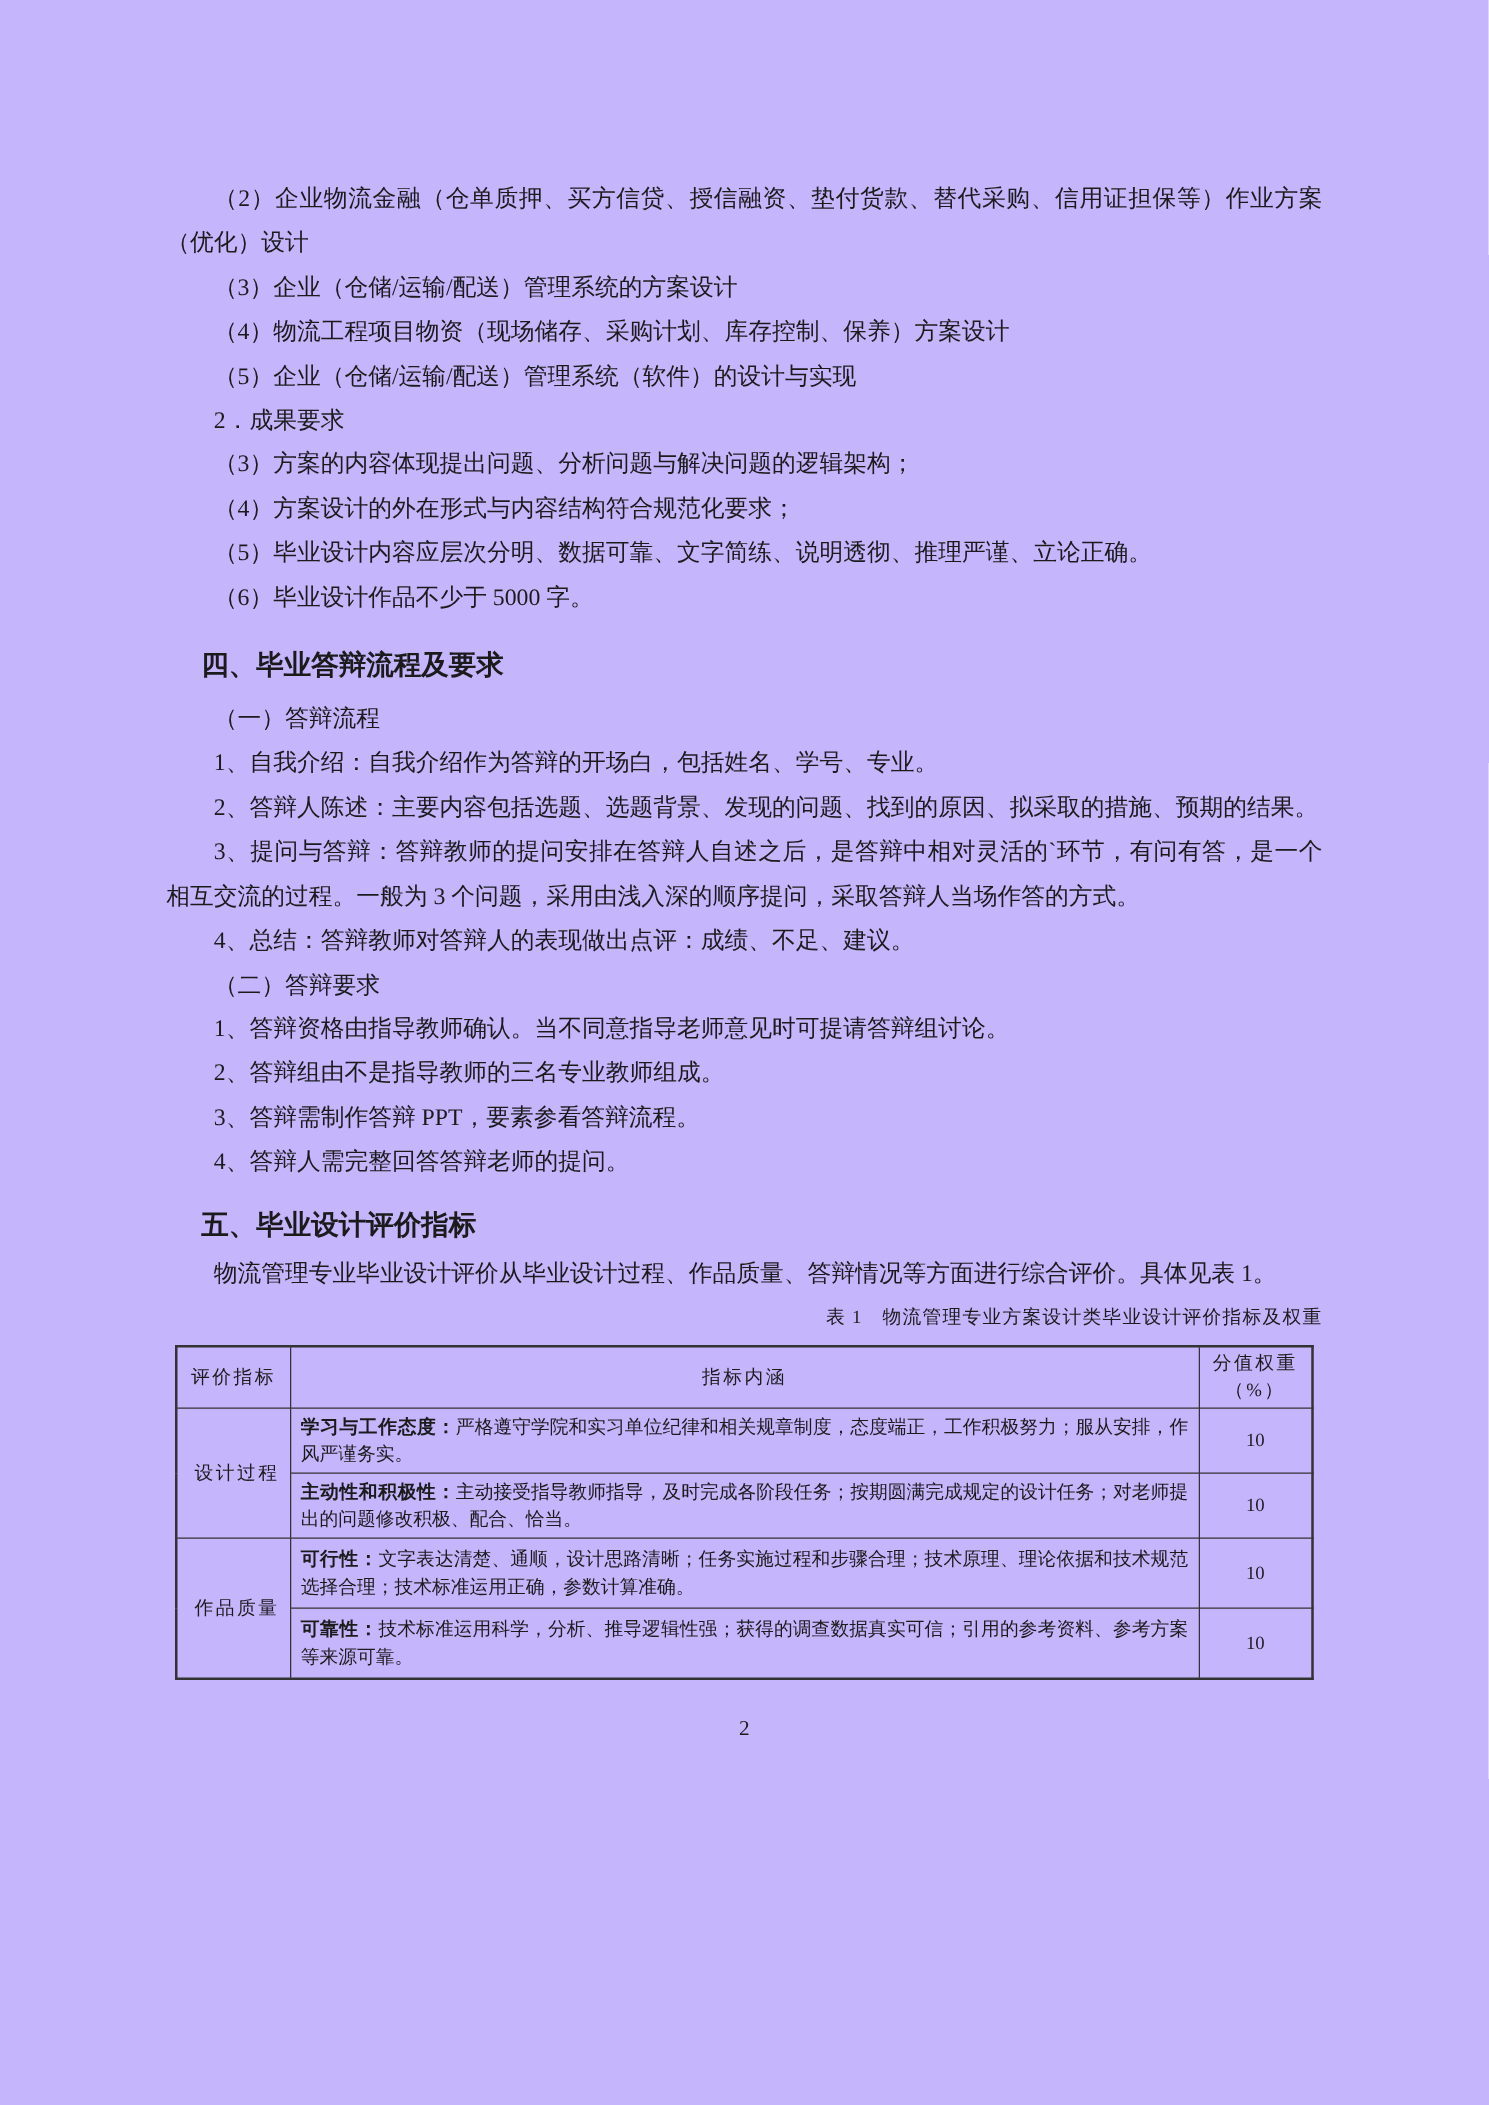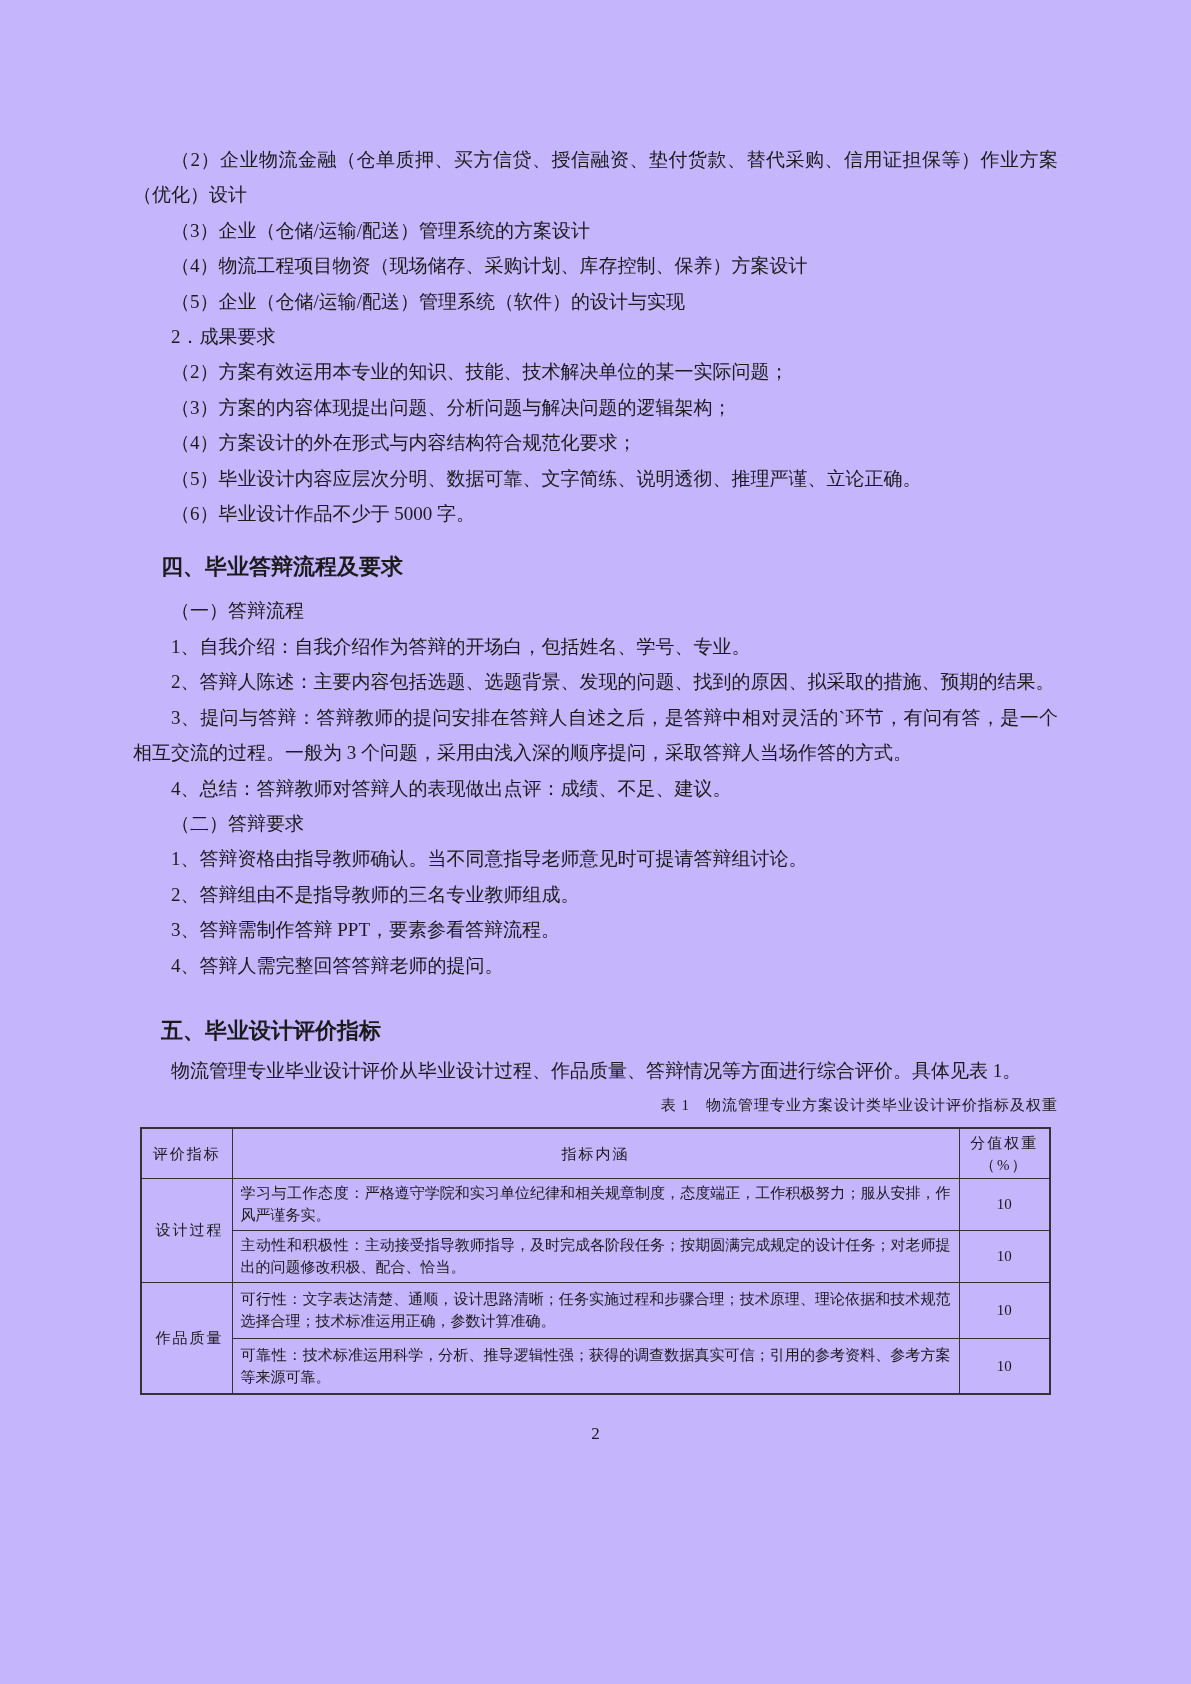--- a/index.html
+++ b/index.html
@@ -24,21 +24,21 @@
     text-indent:2em;
   }
   .sec-heading {
     font-family:"Liberation Sans","DejaVu Sans",sans-serif;
     font-weight:bold;
     font-size:22px;
     line-height:40px;
     margin:16px 0 6px 0;
     text-indent:28px;
   }
-  .sec-heading.five { margin:28px 0 2px 0; }
+  .sec-heading.five { margin:12px 0 2px 0; }
   .table-caption {
     font-size:15px;
     line-height:22px;
     text-align:right;
     margin-top:6px;
     letter-spacing:1px;
   }
   table.eval {
     border-collapse:collapse;
     table-layout:fixed;
@@ -57,21 +57,21 @@
     overflow:hidden;
   }
   table.eval tr.hdr { height:50px; }
   table.eval tr.r1, table.eval tr.r2 { height:52px; }
   table.eval tr.r3, table.eval tr.r4 { height:56px; }
   td.center { text-align:center; padding:2px 2px; }
   td.group { text-align:right; letter-spacing:2px; padding:2px 2px; }
   td.weight { text-align:center; font-size:16px; }
   .hdr td { text-align:center; letter-spacing:2px; }
   .lbl {
-    font-weight:normal;
+    font-weight:bold;
     font-family:"Liberation Sans","DejaVu Sans",sans-serif;
     letter-spacing:0.5px;
   }
   .cell-text { text-align:justify; }
   .page-number {
     text-align:center;
     font-size:17px;
     line-height:25px;
     margin-top:26px;
   }
@@ -80,21 +80,20 @@
 <body>
 
 <div class="page">
   <div class="content">
 
     <p class="para">（2）企业物流金融（仓单质押、买方信贷、授信融资、垫付货款、替代采购、信用证担保等）作业方案（优化）设计</p>
     <p class="para">（3）企业（仓储/运输/配送）管理系统的方案设计</p>
     <p class="para">（4）物流工程项目物资（现场储存、采购计划、库存控制、保养）方案设计</p>
     <p class="para">（5）企业（仓储/运输/配送）管理系统（软件）的设计与实现</p>
     <p class="para">2．成果要求</p>
-    <p class="para">（2）方案有效运用本专业的知识、技能、技术解决单位的某一实际问题；</p>
     <p class="para">（3）方案的内容体现提出问题、分析问题与解决问题的逻辑架构；</p>
     <p class="para">（4）方案设计的外在形式与内容结构符合规范化要求；</p>
     <p class="para">（5）毕业设计内容应层次分明、数据可靠、文字简练、说明透彻、推理严谨、立论正确。</p>
     <p class="para">（6）毕业设计作品不少于 5000 字。</p>
 
     <div class="sec-heading">四、毕业答辩流程及要求</div>
 
     <p class="para">（一）答辩流程</p>
     <p class="para">1、自我介绍：自我介绍作为答辩的开场白，包括姓名、学号、专业。</p>
     <p class="para">2、答辩人陈述：主要内容包括选题、选题背景、发现的问题、找到的原因、拟采取的措施、预期的结果。</p>

